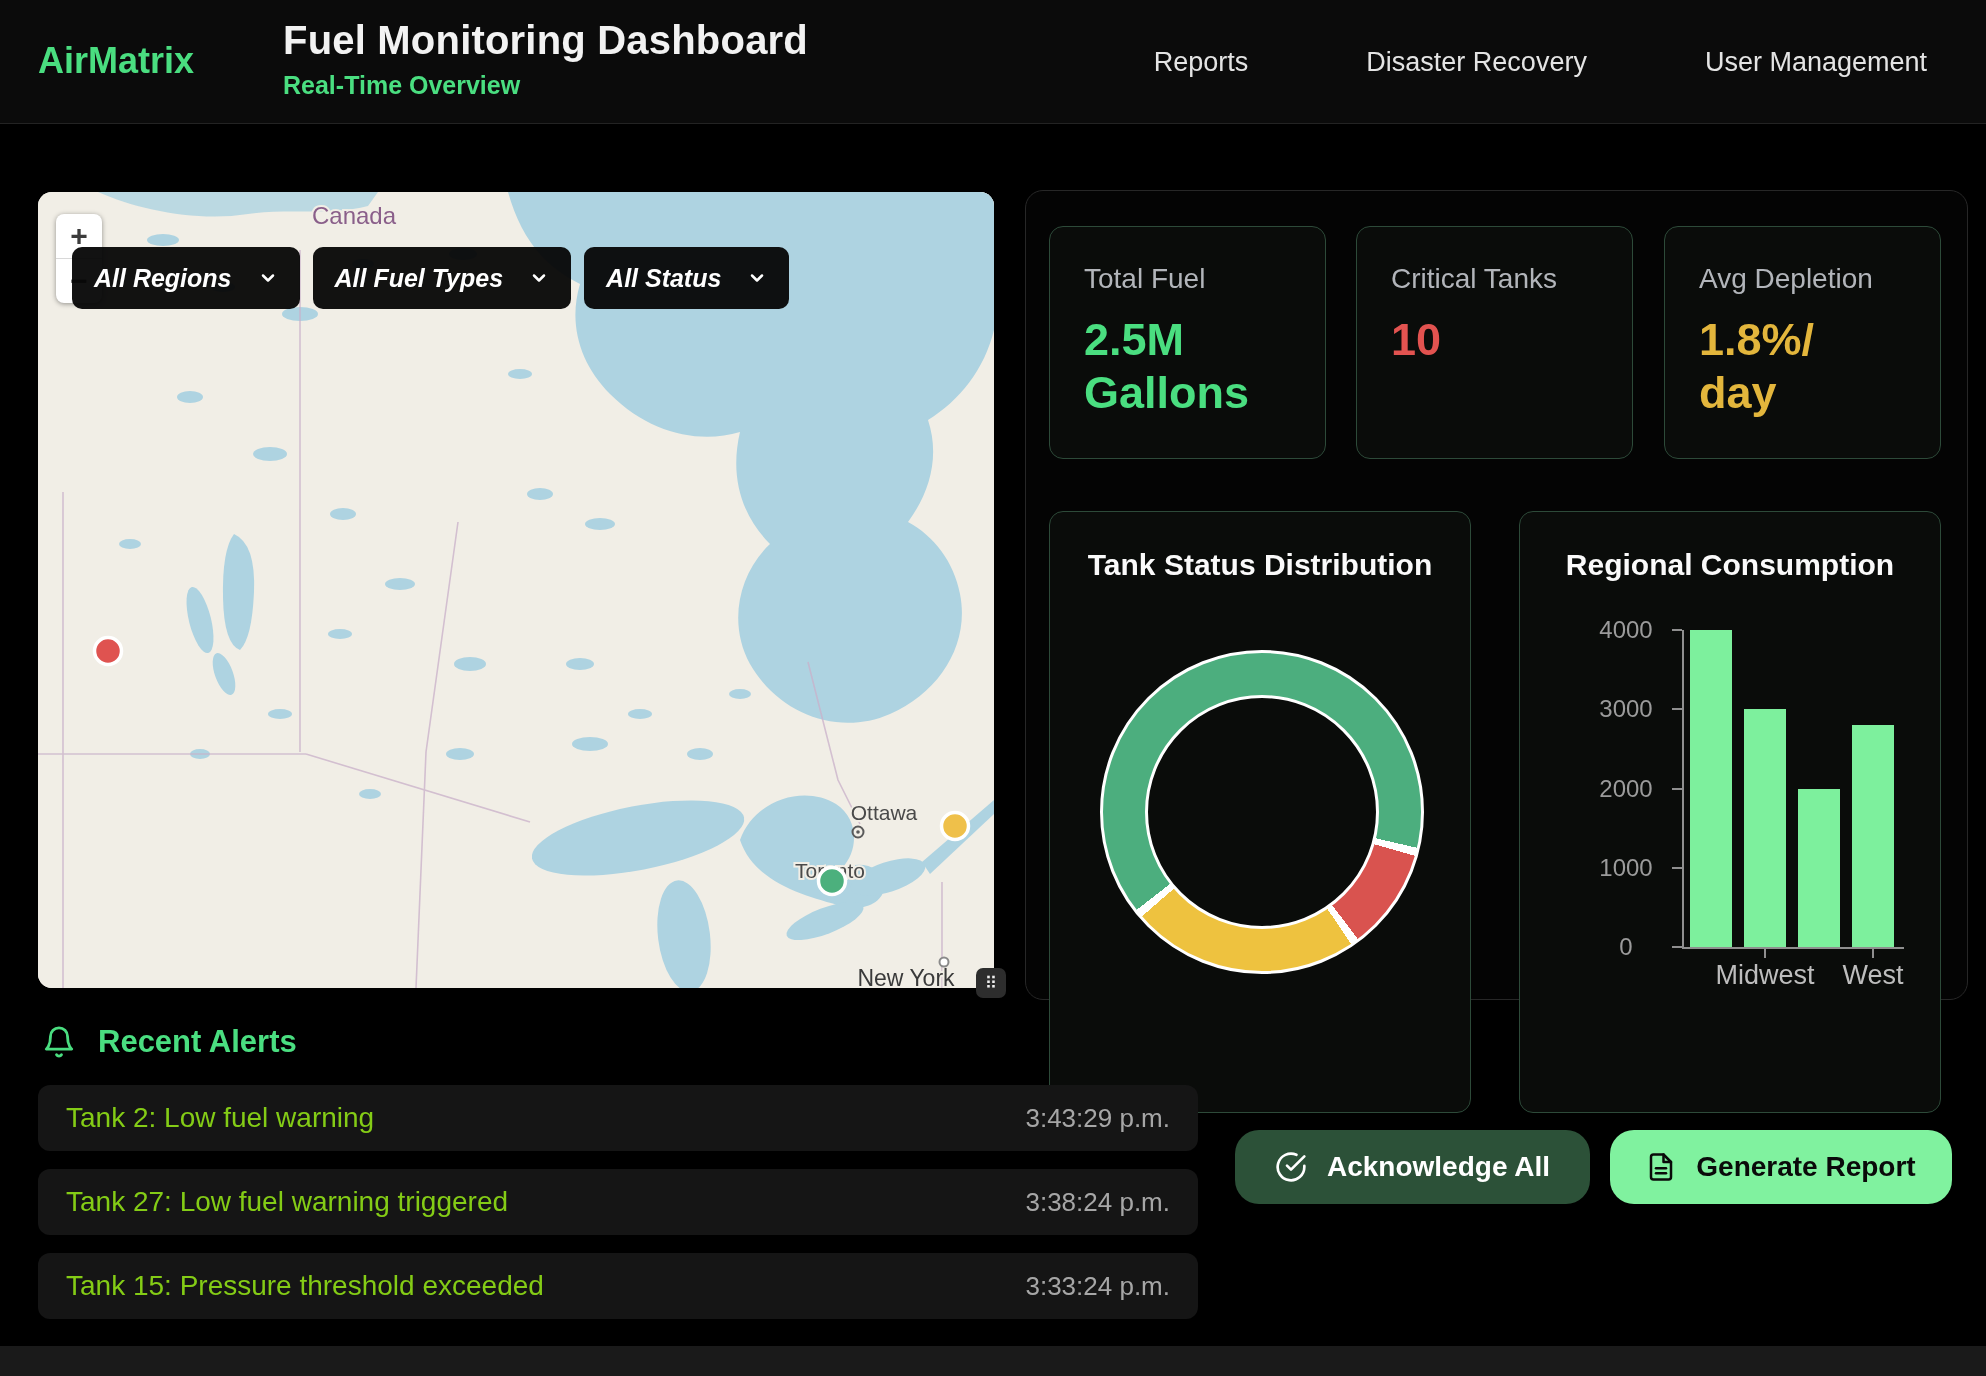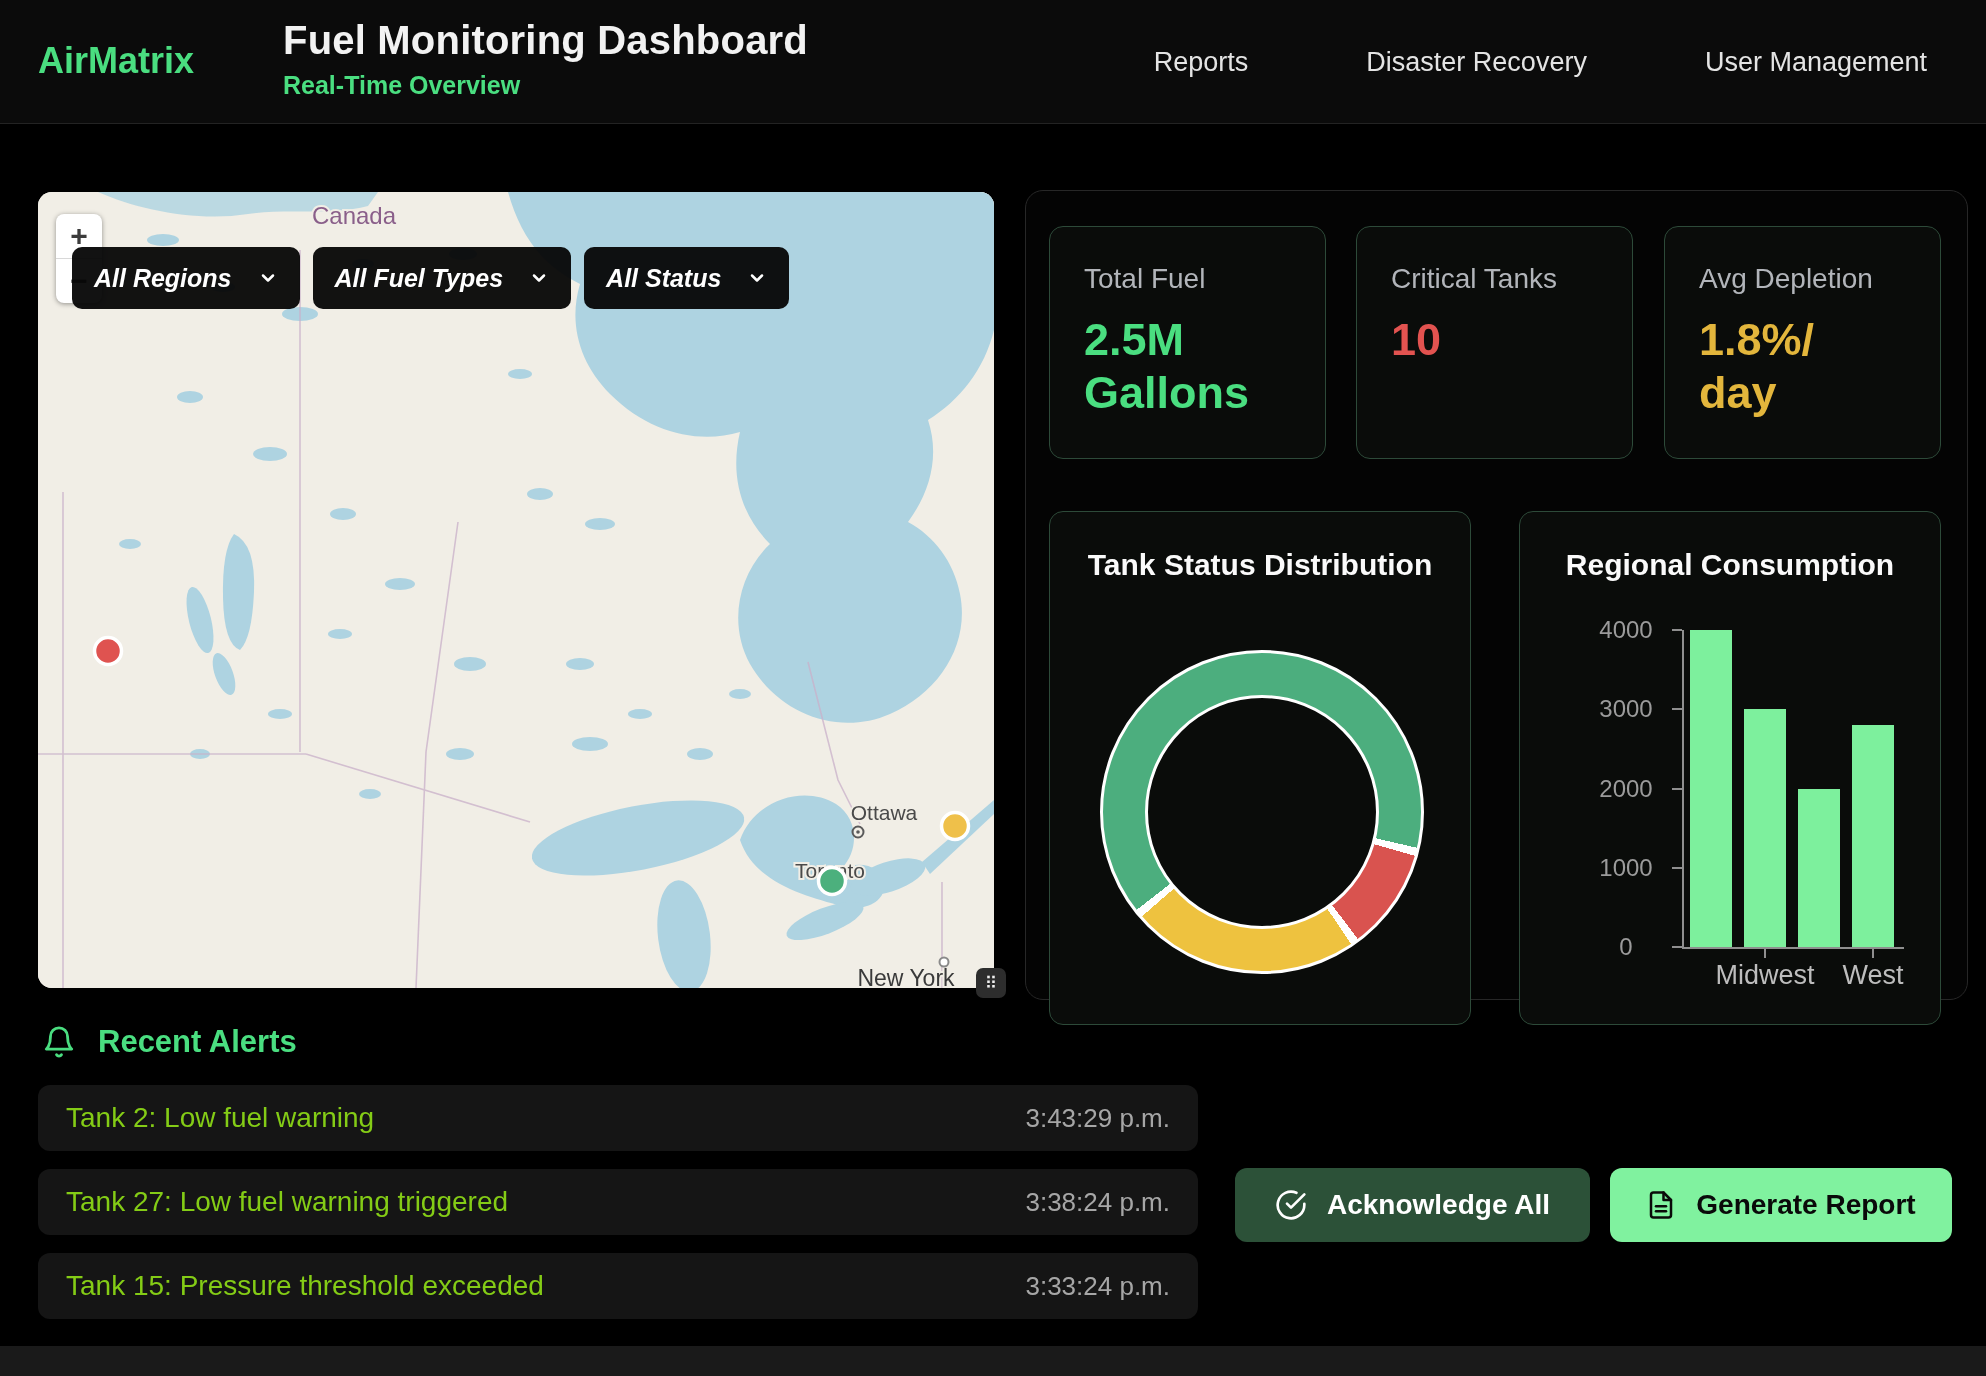--- a/index.html
+++ b/index.html
@@ -37,21 +37,21 @@
 
   
   #right-panel { position:absolute; left:1007px; top:190px; width:943px; height:810px;
     border:1px solid #272727; border-radius:18px; background:#040404;margin-left:18px; }
   .stat-card { position:absolute; top:35px; width:277px; height:233px; background:#0a0c0a;
     border:1px solid #2d4a39; border-radius:14px; padding:36px 34px; }
   .stat-label { font-size:28px; color:#b2b5ba; font-weight:500; margin-bottom:18px; }
   .stat-value { font-size:45px; font-weight:bold; line-height:1.18; }
   .v-green { color:#4ade80; } .v-red { color:#e25350; } .v-yellow { color:#e3b63c; }
 
-  .chart-card { position:absolute; top:320px; width:422px; height:514px; background:#0a0c0a;
+  .chart-card { position:absolute; top:320px; width:422px; height:602px; background:#0a0c0a;
     border:1px solid #2d4a39; border-radius:14px; }
   .chart-title { text-align:center; margin-top:36px; font-size:30px; font-weight:bold; color:#fafafa; }
 
   
   #donut { position:absolute; left:50px; top:138px; width:324px; height:324px; border-radius:50%;
     border:3px solid #fff; }
   #donut .hole { position:absolute; inset:42px; border-radius:50%; background:#0a0c0a;
     border:3px solid #fff; }
 
   
@@ -67,21 +67,21 @@
 
   
   #alerts-header { position:absolute; left:42px; top:1024px; display:flex; align-items:center; gap:22px; }
   #alerts-title { font-size:31px; font-weight:bold; color:#4ade80; }
   .alert-row { position:absolute; left:38px; width:1160px; height:66px; background:#151515;
     border-radius:12px; display:flex; align-items:center; justify-content:space-between;
     padding:0 28px; }
   .alert-text { font-size:28px; color:#84cc16; }
   .alert-time { font-size:26px; color:#a6a6a6; }
 
-  .action-btn { position:absolute; top:1168px; height:74px; border-radius:12px; display:flex;
+  .action-btn { position:absolute; top:1130px; height:74px; border-radius:24px; display:flex;
     align-items:center; justify-content:center; gap:20px; font-size:28px; font-weight:bold;
     cursor:pointer; border:none; }
   #ack-btn { left:1235px; width:355px; background:#2c5138; color:#fff; }
   #gen-btn { left:1610px; width:342px; background:#80f29f; color:#0a0a0a; }
 
   #bottom-strip { position:absolute; left:0; top:1346px; width:1986px; height:30px; background:#1a1a1a; }
 </style>
 </head>
 <body>
 

